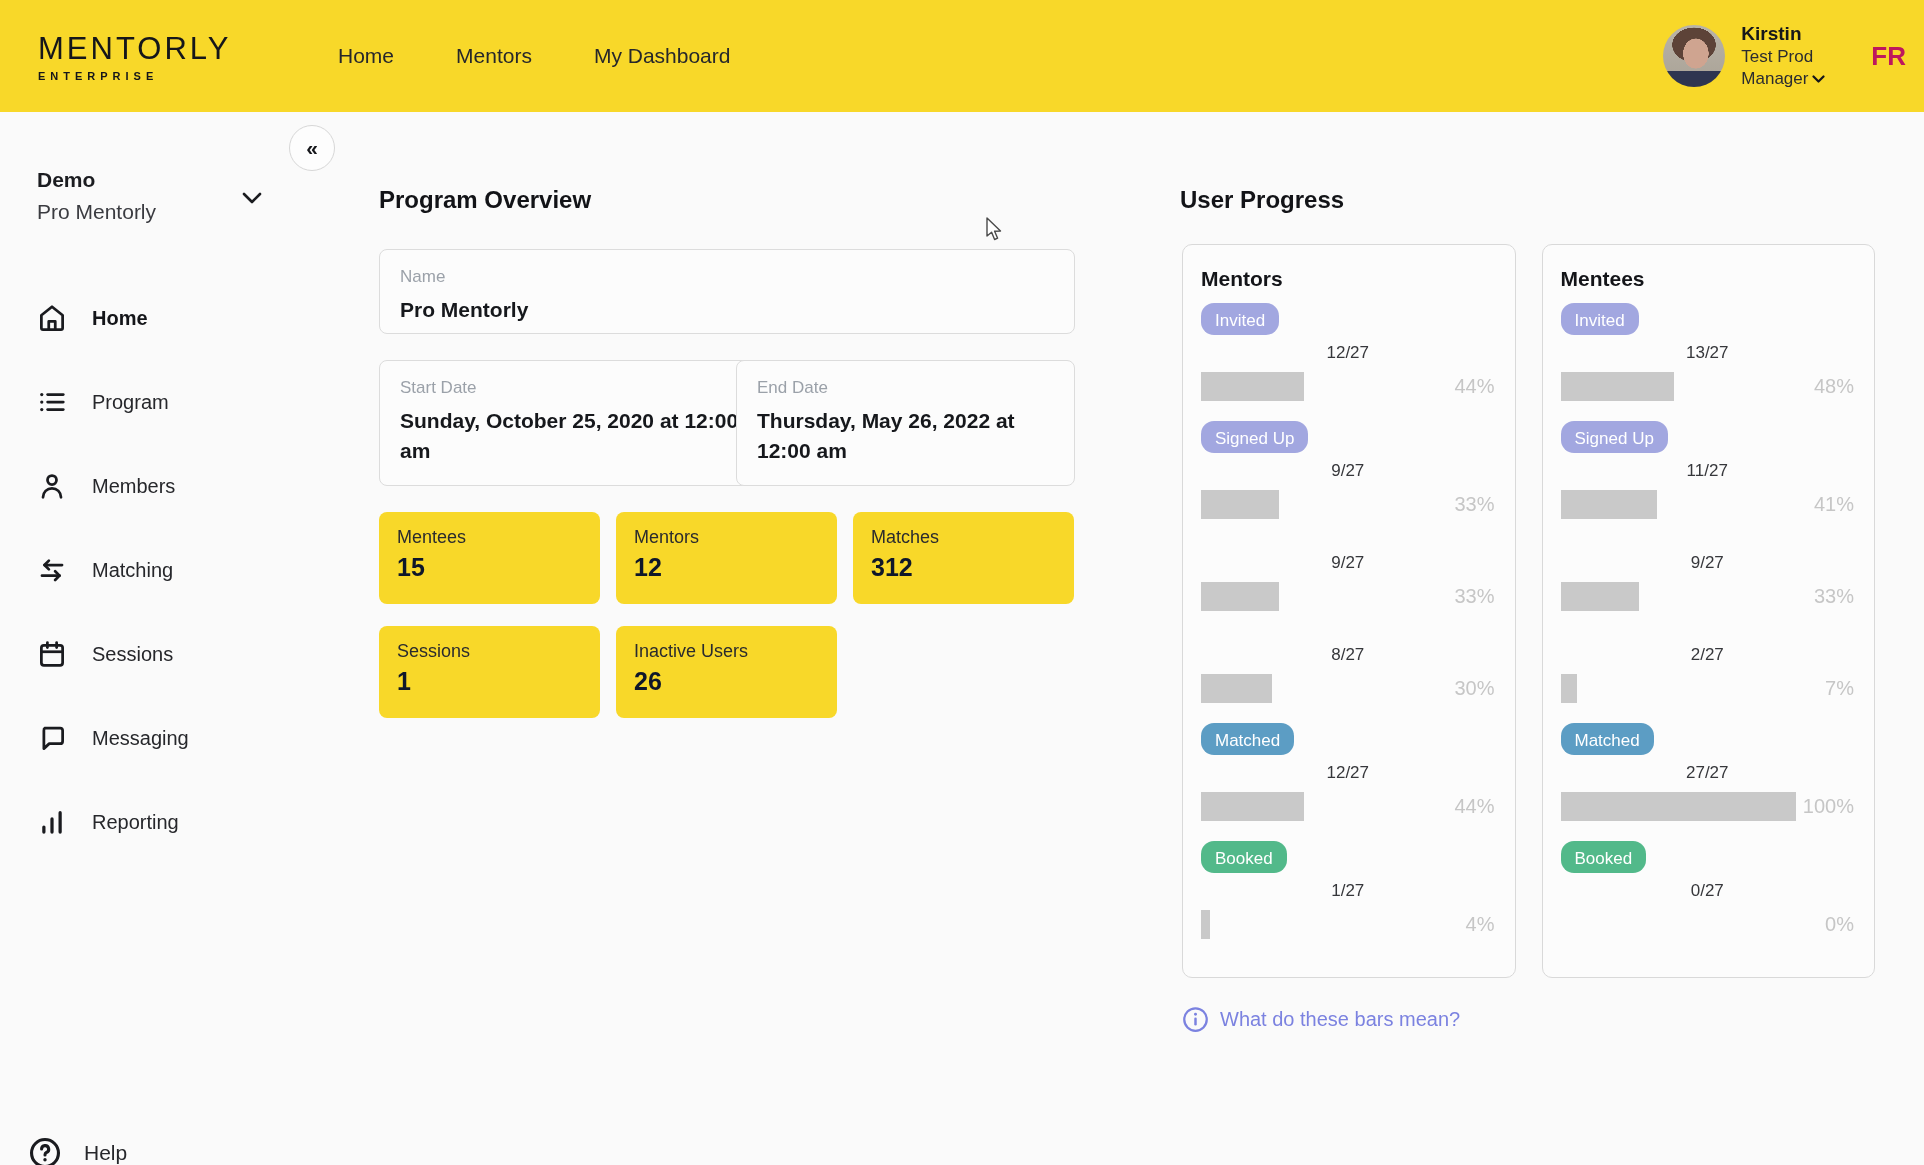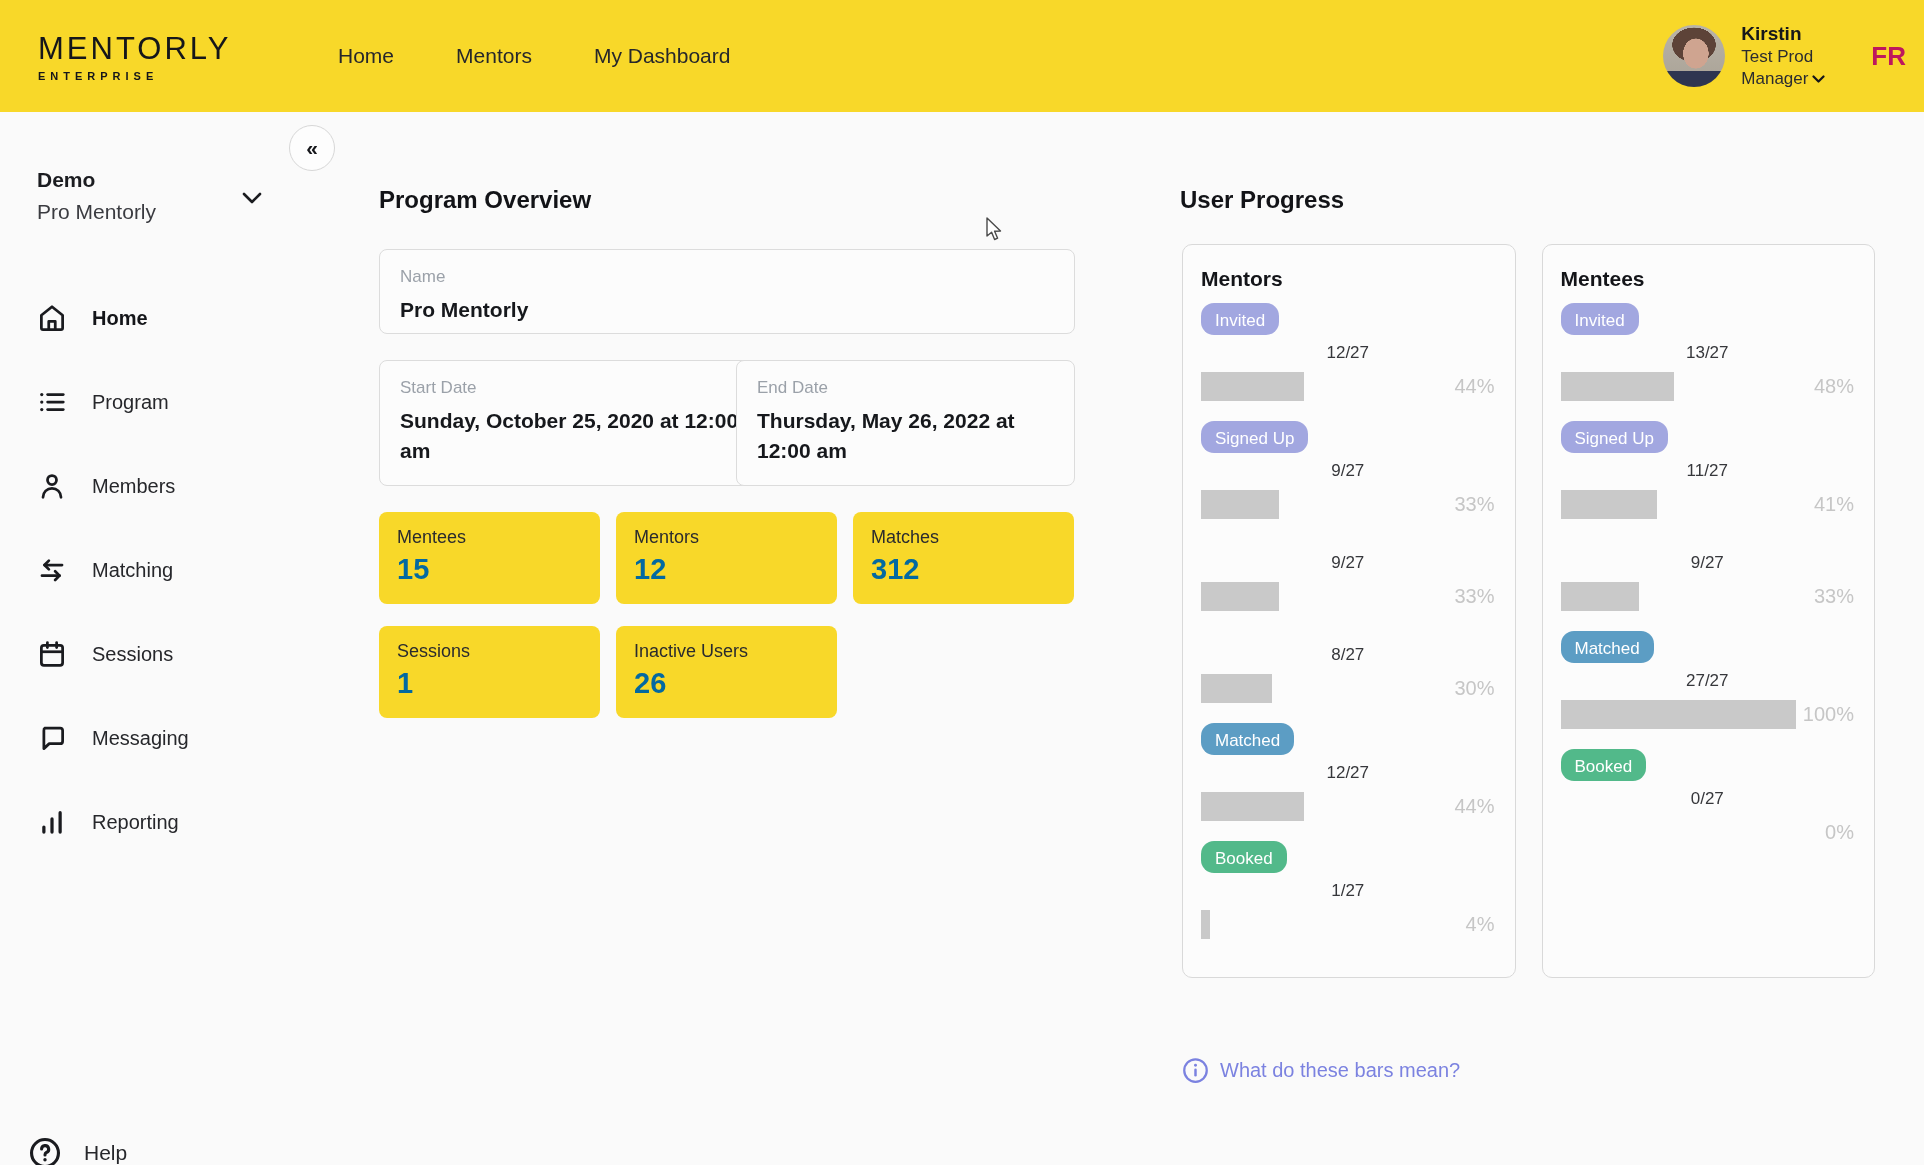--- a/index.html
+++ b/index.html
@@ -77,21 +77,21 @@
   .end-card   { left:736px; top:360px; width:339px; height:126px; }
 
   .stats-grid {
     position:absolute; left:379px; top:512px;
     display:grid; grid-template-columns:repeat(3, 221px); column-gap:16px; row-gap:22px;
   }
   .stat-card {
     width:221px; height:92px; background:#f8d829; border-radius:8px; padding:15px 18px; cursor:pointer;
   }
   .stat-label { font-size:18px; color:#2a2b2e; margin-bottom:5px; }
-  .stat-value { font-size:29px; font-weight:700; color:#0369a1; }
+  .stat-value { font-size:25px; font-weight:700; color:#0f172a; }
 
   
   .progress-wrap {
     position:absolute; left:1182px; top:244px; width:693px;
     display:flex; gap:26px;
   }
   .progress-card {
     flex:1; height:734px; background:#fcfcfc;
     border:1px solid #d9d9d9; border-radius:10px;
     padding:22px 20px 0 18px; overflow:hidden;
@@ -102,21 +102,21 @@
   .stage-badge {
     display:inline-block; padding:8px 14px 4px 14px; border-radius:13px;
     color:#ffffff; font-size:17px; margin-bottom:8px;
   }
   .stage-count { font-size:17px; color:#36373b; margin-bottom:9px;text-align:center; }
   .bar-row { position:relative; height:29px; margin-bottom:20px; }
   .bar-fill { height:29px; background:#c9c9c9; }
   .bar-pct { position:absolute; right:0; top:0; line-height:29px; font-size:20px; color:#c6c6c6; }
 
   .info-link {
-    position:absolute; left:1182px; top:1057px;
+    position:absolute; left:1182px; top:1006px;
     display:flex; align-items:center; gap:11px; cursor:pointer;
   }
   .info-icon svg { width:27px; height:27px; display:block; }
   .info-text { font-size:20px; color:#7b82e0; }
 
   
   .cursor { position:absolute; left:985px; top:217px; pointer-events:none; }
 </style>
 </head>
 <body>
@@ -367,20 +367,28 @@
     </div>
   </div>
         <div class="stage no-badge">
 
     <div class="stage-count">9/27</div>
     <div class="bar-row">
       <div class="bar-fill" style="width: 78px;"></div>
       <span class="bar-pct">33%</span>
     </div>
   </div>
+        <div class="stage no-badge">
+
+    <div class="stage-count">2/27</div>
+    <div class="bar-row">
+      <div class="bar-fill" style="width: 16px;"></div>
+      <span class="bar-pct">7%</span>
+    </div>
+  </div>
         <div class="stage">
     <span class="stage-badge" style="background: rgb(92, 157, 196);">Matched</span>
     <div class="stage-count">27/27</div>
     <div class="bar-row">
       <div class="bar-fill" style="width: 235px;"></div>
       <span class="bar-pct">100%</span>
     </div>
   </div>
         <div class="stage">
     <span class="stage-badge" style="background: rgb(82, 185, 138);">Booked</span>

